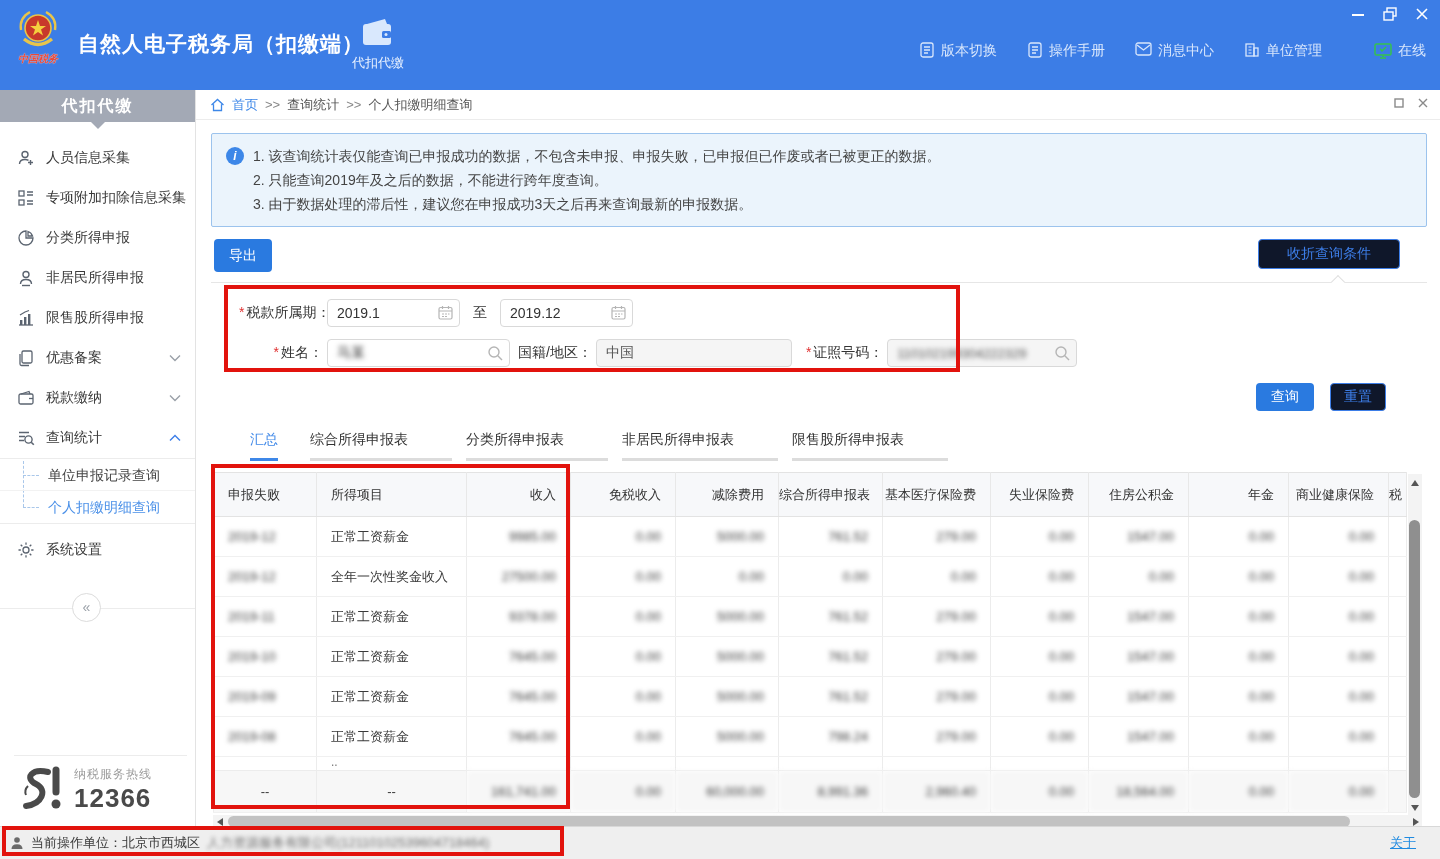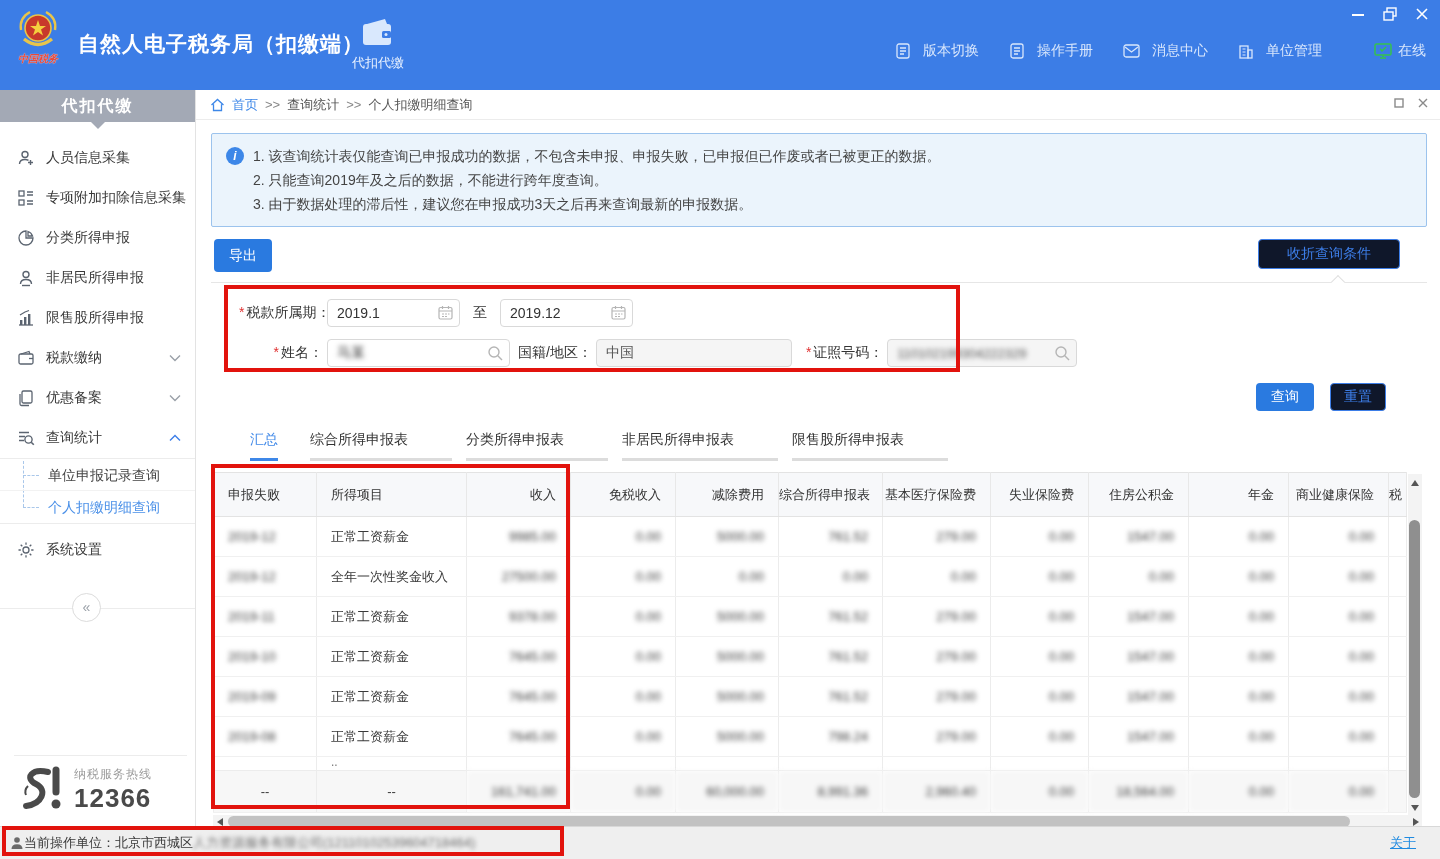--- a/index.html
+++ b/index.html
@@ -10,21 +10,21 @@
   
   .appbar { position:absolute; top:0; left:0; width:1440px; height:90px; background:#3C7DE6; }
   .win-controls { position:absolute; top:6px; right:10px; display:flex; gap:16px; align-items:center; }
   .win-controls span { width:16px; height:16px; display:inline-flex; align-items:center; justify-content:center; cursor:pointer; }
   .brand { position:absolute; left:12px; top:8px; display:flex; align-items:center; }
   .emblem { width:52px; text-align:center; }
   .emblem-text { font-size:10px; font-weight:bold; color:#E84A3A; font-style:italic; margin-top:-2px; text-shadow:0 0 1px #fff; white-space:nowrap; }
   .app-title { color:#fff; font-size:21px; font-weight:600; letter-spacing:1px; margin-left:14px; margin-top:14px; }
   .module-tab { position:absolute; left:352px; top:18px; display:flex; flex-direction:column; align-items:center; gap:6px; color:#EAF2FF; font-size:13px; cursor:pointer; }
   .topnav { position:absolute; right:118px; top:42px; display:flex; align-items:center; gap:30px; }
-  .topnav .navitem { display:flex; align-items:center; gap:12px; color:#D9E7FC; font-size:14px; cursor:pointer; }
+  .topnav .navitem { display:flex; align-items:flex-start; gap:6px; color:#D9E7FC; font-size:14px; cursor:pointer; }
   .online { position:absolute; right:14px; top:42px; display:flex; align-items:center; gap:6px; color:#D9E7FC; font-size:14px; }
 
   
   .sidebar { position:absolute; left:0; top:90px; width:196px; bottom:33px; background:#fff; border-right:1px solid #E3E3E3; }
   .side-header { position:relative; height:32px; background:#A3A9B5; color:#fff; font-size:16px; font-weight:bold; text-align:center; line-height:32px; letter-spacing:2px; }
   .side-header::after { content:""; position:absolute; left:50%; bottom:-7px; margin-left:-8px; border-left:8px solid transparent; border-right:8px solid transparent; border-top:8px solid #A3A9B5; }
   .side-list { margin-top:16px; }
   .side-item { display:flex; align-items:center; height:40px; padding-left:16px; font-size:14px; color:#3A3A3A; cursor:pointer; position:relative; }
   .side-item .sicon { width:20px; height:20px; display:inline-flex; align-items:center; justify-content:center; color:#5b6470; }
   .side-item .slabel { margin-left:10px; white-space:nowrap; }
@@ -101,21 +101,21 @@
   .vthumb { position:absolute; left:1px; top:46px; width:11px; height:278px; background:#8F8F8F; border-radius:6px; cursor:grab; }
 
   .hscroll { position:relative; margin-left:2px; width:1209px; height:13px; background:#F3F3F3; margin-top:2px; }
   .harrow { position:absolute; top:0; width:13px; height:13px; display:flex; align-items:center; justify-content:center; cursor:pointer; }
   .harrow.left { left:0; } .harrow.right { right:0; }
   .tri-left { width:0; height:0; border-top:4px solid transparent; border-bottom:4px solid transparent; border-right:6px solid #555; }
   .tri-right { width:0; height:0; border-top:4px solid transparent; border-bottom:4px solid transparent; border-left:6px solid #555; }
   .hthumb { position:absolute; left:15px; top:1px; width:1122px; height:11px; background:#C2C2C2; border-radius:6px; cursor:grab; }
 
   
-  .statusbar { position:absolute; left:0; bottom:0; width:1440px; height:33px; background:#EFEFEF; border-top:1px solid #D8D8D8; display:flex; align-items:center; padding-left:10px; font-size:13px; color:#3a3a3a; }
+  .statusbar { position:absolute; left:0; bottom:0; width:1440px; height:33px; background:#EFEFEF; border-top:1px solid #D8D8D8; display:flex; align-items:center; padding-left:10px; font-size:13px; color:#3a3a3a; gap:7px; }
   .about-link { position:absolute; right:24px; color:#1F8AE0; text-decoration:underline; cursor:pointer; }
 
   
   .anno { position:absolute; border:4px solid #E2130D; pointer-events:none; z-index:60; }
   .anno1 { left:224px; top:285px; width:736px; height:87px; }
   .anno2 { left:211px; top:464px; width:359px; height:345px; }
   .anno3 { left:2px; top:826px; width:562px; height:30px; }
 
   svg { display:block; }
 </style>
@@ -272,40 +272,40 @@
               <rect x="7" y="8" width="2.4" height="8" fill="#5b6470"></rect>
               <rect x="11" y="5" width="2.4" height="11" fill="#5b6470"></rect>
               <path d="M3 6 L8 3 L12 1.5" fill="none" stroke="#5b6470" stroke-width="1.2"></path>
             </svg>
           </span>
         <span class="slabel">限售股所得申报</span>
       </div>
       <div class="side-item">
         <span class="sicon">
             <svg width="18" height="18" viewBox="0 0 18 18">
+              <rect x="5" y="2" width="10" height="12" rx="1.5" fill="none" stroke="#5b6470" stroke-width="1.3"></rect>
+              <path d="M3 5 v10 a1.5 1.5 0 0 0 1.5 1.5 H12" fill="none" stroke="#5b6470" stroke-width="1.3"></path>
+            </svg>
+          </span>
+        <span class="slabel">优惠备案</span>
+        <span class="chev">
+            <svg width="12" height="8" viewBox="0 0 12 8">
+              <path d="M1 1.5 L6 6.5 L11 1.5" fill="none" stroke="#9aa0a8" stroke-width="1.4"></path>
+            </svg>
+          </span>
+      </div>
+      <div class="side-item">
+        <span class="sicon">
+            <svg width="18" height="18" viewBox="0 0 18 18">
               <rect x="2" y="5" width="14" height="10" rx="1.5" fill="none" stroke="#5b6470" stroke-width="1.3"></rect>
               <path d="M4 5 L12 2.5 L13 5" fill="none" stroke="#5b6470" stroke-width="1.3"></path>
               <path d="M12 9.5 h4" stroke="#5b6470" stroke-width="1.3"></path>
             </svg>
           </span>
         <span class="slabel">税款缴纳</span>
-        <span class="chev">
-            <svg width="12" height="8" viewBox="0 0 12 8">
-              <path d="M1 1.5 L6 6.5 L11 1.5" fill="none" stroke="#9aa0a8" stroke-width="1.4"></path>
-            </svg>
-          </span>
-      </div>
-      <div class="side-item">
-        <span class="sicon">
-            <svg width="18" height="18" viewBox="0 0 18 18">
-              <rect x="5" y="2" width="10" height="12" rx="1.5" fill="none" stroke="#5b6470" stroke-width="1.3"></rect>
-              <path d="M3 5 v10 a1.5 1.5 0 0 0 1.5 1.5 H12" fill="none" stroke="#5b6470" stroke-width="1.3"></path>
-            </svg>
-          </span>
-        <span class="slabel">优惠备案</span>
         <span class="chev">
             <svg width="12" height="8" viewBox="0 0 12 8">
               <path d="M1 1.5 L6 6.5 L11 1.5" fill="none" stroke="#9aa0a8" stroke-width="1.4"></path>
             </svg>
           </span>
       </div>
       <div class="side-item">
         <span class="sicon">
             <svg width="18" height="18" viewBox="0 0 18 18">
               <path d="M2 3.5 h10 M2 7.5 h6 M2 11.5 h5" stroke="#5b6470" stroke-width="1.4"></path>

